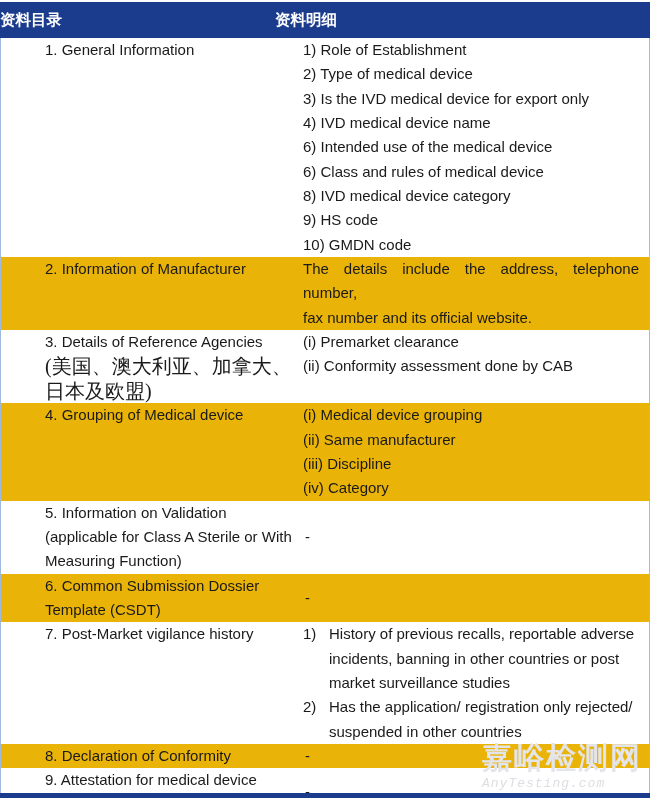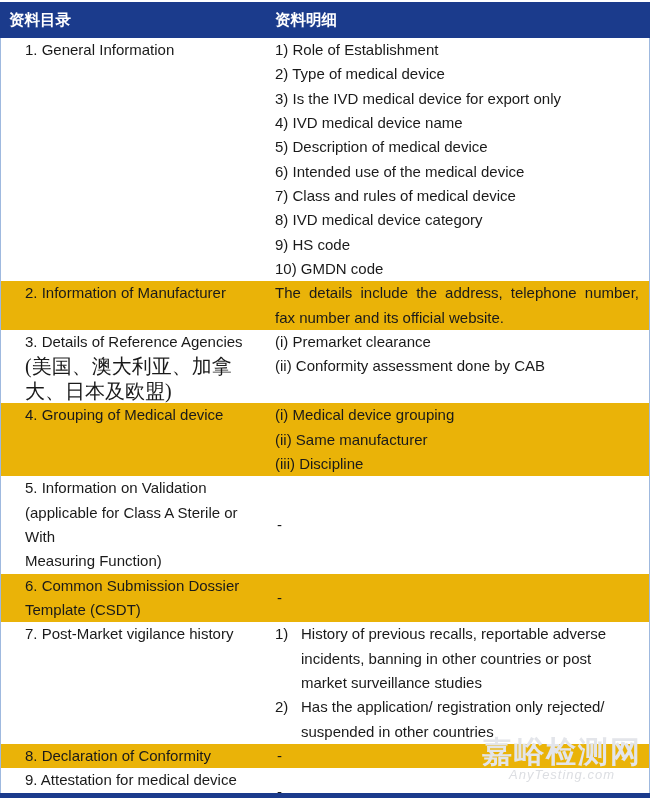--- a/index.html
+++ b/index.html
@@ -11,46 +11,46 @@
     font-size:15px;color:#1a1a1a;
     overflow:hidden;
   }
   .top-gap{height:2px;background:#ffffff;}
   .header-row{
     height:36px;
     background:#1b3b8c;
     display:flex;align-items:center;
     color:#ffffff;font-weight:bold;font-size:15.5px;
   }
-  .header-cell1{width:275px;box-sizing:border-box;padding-left:9px;}
+  .header-cell1{width:275px;box-sizing:border-box;padding-left:0;}
   .header-cell2{flex:1;font-family:Liberation Mono, monospace;}
   .rows{
     height:755px;
     box-sizing:border-box;
     border-left:1px solid #9fb9df;
     border-right:1px solid #9fb9df;
     overflow:hidden;
   }
   .row{display:flex;line-height:24.35px;}
   .row.shade{background:#eab308;}
-  .cell1{width:274px;box-sizing:border-box;padding-left:24px;padding-right:4px;}
+  .cell1{width:274px;box-sizing:border-box;padding-left:16px;padding-right:4px;margin-left:28px;}
   .cell2{flex:1;box-sizing:border-box;padding-right:10px;}
   .cell2.dash-cell{display:flex;align-items:center;padding-left:2px;}
   .cjk-line{font-size:20px;font-family:"Liberation Serif","DejaVu Serif",serif;}
   .just-line{text-align:justify;text-align-last:justify;}
   .li{display:flex;}
   .li .num{width:26px;flex:none;}
   .li .litext{flex:1;max-width:340px;}
   .bottom-bar{
     position:absolute;left:0;bottom:0;
     width:650px;height:5px;background:#1b3b8c;
   }
   .watermark{
-    position:absolute;right:8px;bottom:16px;
-    text-align:center;pointer-events:none;line-height:1.1;
+    position:absolute;right:8px;bottom:7px;
+    text-align:left;pointer-events:none;line-height:1.1;font-family:Liberation Mono, monospace;
   }
   .wm-name{
     font-size:30px;font-weight:bold;letter-spacing:2px;
     color:#e3e5ea;
   }
   .wm-url{
     font-size:13px;font-style:italic;letter-spacing:1px;
     color:#dcdee2;
   }
 </style>
@@ -70,23 +70,22 @@
 
     <div class="row">
       <div class="cell1">
         <div>1. General Information</div>
       </div>
       <div class="cell2">
         <div>1) Role of Establishment</div>
         <div>2) Type of medical device</div>
         <div>3) Is the IVD medical device for export only</div>
         <div>4) IVD medical device name</div>
-        <div>5) Description of medical device</div>
         <div>6) Intended use of the medical device</div>
-        <div>7) Class and rules of medical device</div>
+        <div>6) Class and rules of medical device</div>
         <div>8) IVD medical device category</div>
         <div>9) HS code</div>
         <div>10) GMDN code</div>
       </div>
     </div>
 
     <div class="row shade">
       <div class="cell1">
         <div>2. Information of Manufacturer</div>
       </div>
@@ -108,20 +107,21 @@
     </div>
 
     <div class="row shade">
       <div class="cell1">
         <div>4. Grouping of Medical device</div>
       </div>
       <div class="cell2">
         <div>(i) Medical device grouping</div>
         <div>(ii) Same manufacturer</div>
         <div>(iii) Discipline</div>
+        <div>(iv) Category</div>
       </div>
     </div>
 
     <div class="row">
       <div class="cell1">
         <div>5. Information on Validation</div>
         <div>(applicable for Class A Sterile or With</div>
         <div>Measuring Function)</div>
       </div>
       <div class="cell2 dash-cell">

